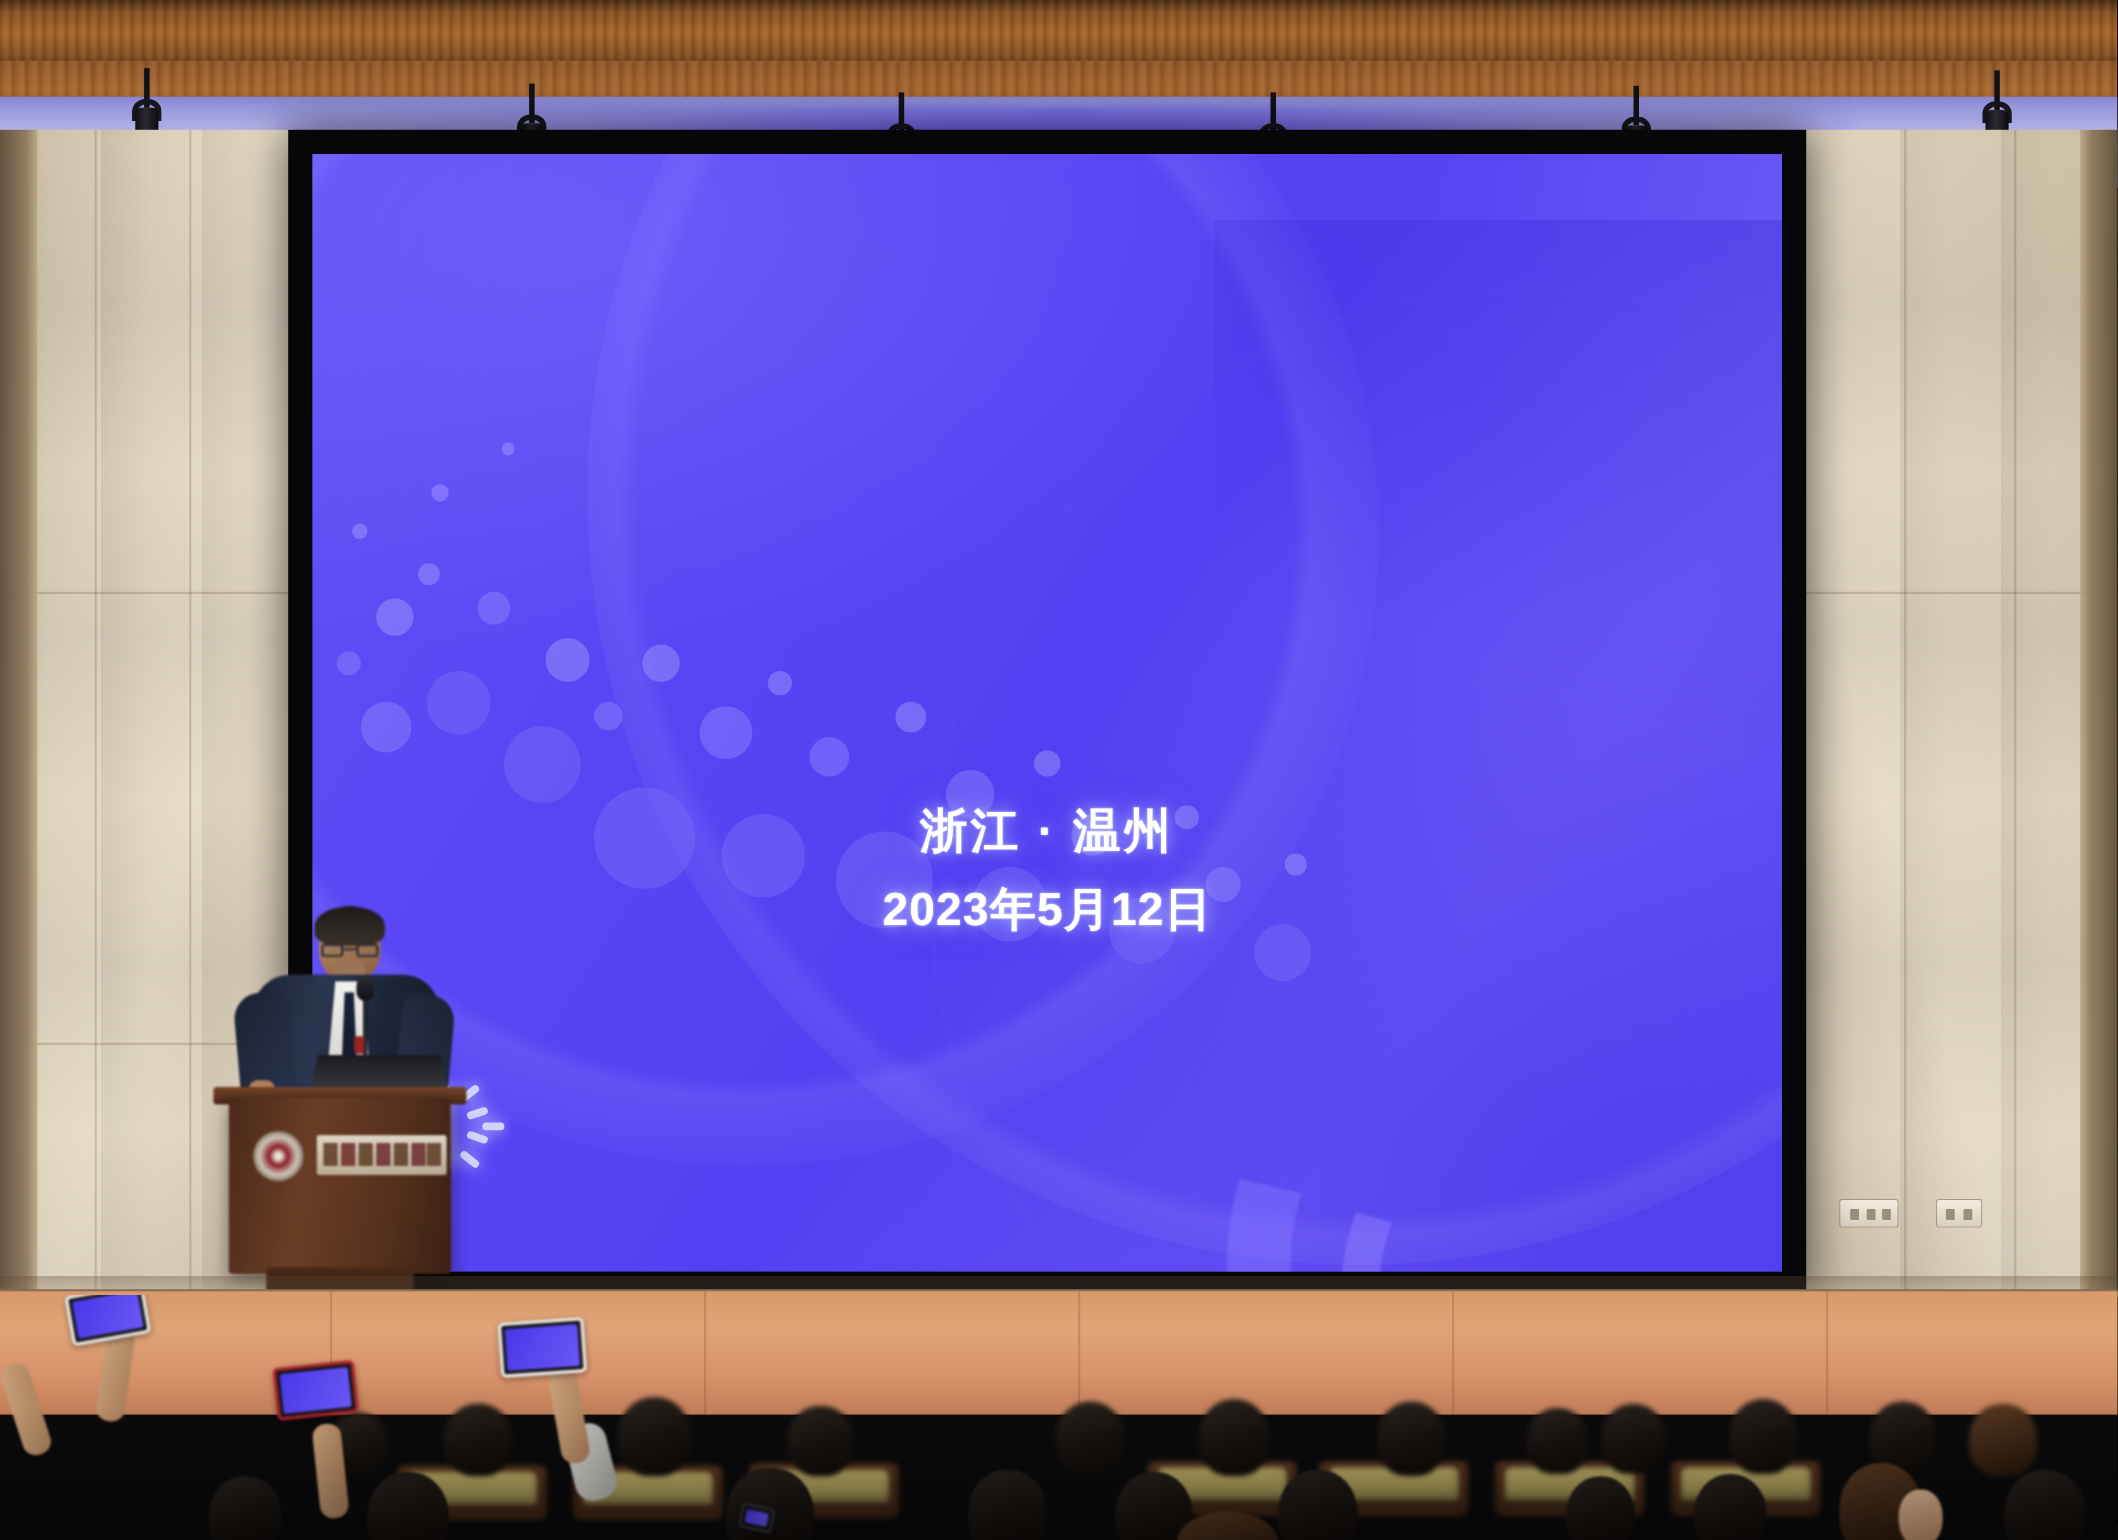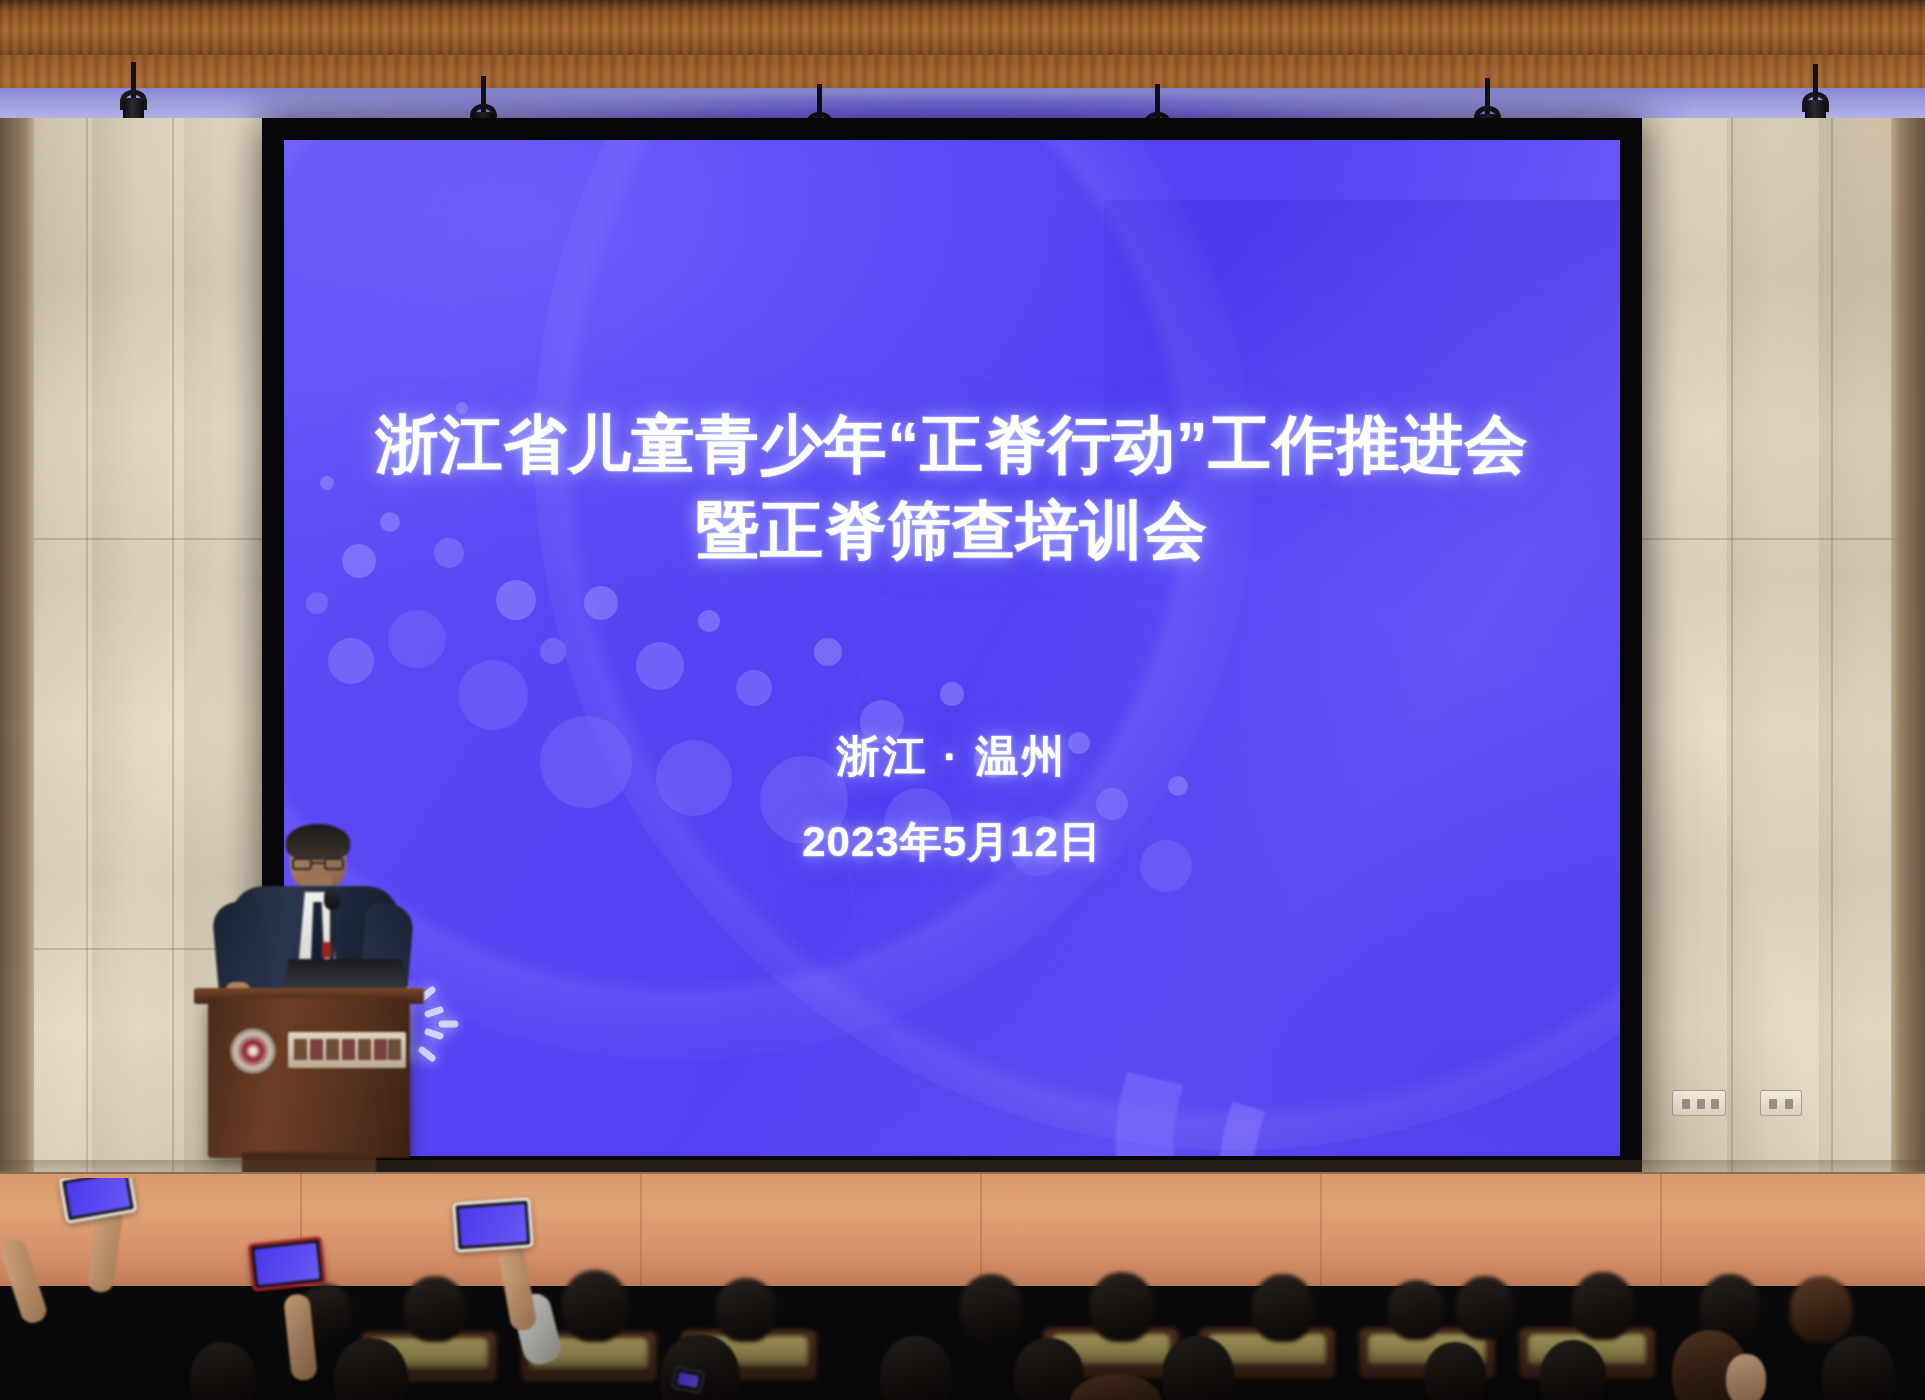--- a/index.html
+++ b/index.html
@@ -146,21 +146,21 @@
     text-shadow:0 0 2px rgba(255,255,255,.9),0 0 16px rgba(200,215,255,.75),0 0 34px rgba(140,160,255,.55);
     font-family:"Liberation Sans","DejaVu Sans",sans-serif;
     padding:0 30px;
   }
   .scr-title .l2{display:block;}
   .scr-sub{
     position:absolute;left:0;right:0;top:584px;text-align:center;color:#fff;
     font-size:43px;line-height:1.5;font-weight:700;letter-spacing:3px;
     text-shadow:0 0 2px rgba(255,255,255,.9),0 0 14px rgba(200,215,255,.7),0 0 30px rgba(140,160,255,.5);
   }
-  .scr-sub .dt{display:block;font-size:42px;letter-spacing:1px;margin-top:21px;}
+  .scr-sub .dt{display:block;font-size:42px;letter-spacing:1px;margin-top:6px;}
 
   
   .vol-icon{position:absolute;left:72px;top:838px;width:108px;height:94px;}
 
   
   .stage-floor{
     position:absolute;left:0;top:1174px;width:1925px;height:112px;
     background:linear-gradient(180deg,#d99a6a 0%,#e0a477 30%,#d6916a 70%,#c07d58 100%);
   }
   .stage-floor .seam{position:absolute;top:0;width:2px;height:112px;background:rgba(120,70,45,.25);}
@@ -430,24 +430,20 @@
       <div class="bub dk" style="left:856px;top:700px;width:52px;height:52px;"></div>
       <div class="bub lt" style="left:108px;top:300px;width:16px;height:16px;"></div>
       <div class="bub lt" style="left:172px;top:262px;width:12px;height:12px;"></div>
       <div class="bub lt" style="left:36px;top:336px;width:14px;height:14px;"></div>
 
       <div class="ribbon">
         <div class="r1"></div>
         <div class="r2"></div>
       </div>
 
-      <div class="scr-title">
-        <span>浙江省儿童青少年“正脊行动”工作推进会</span>
-        <span class="l2">暨正脊筛查培训会</span>
-      </div>
       <div class="scr-sub">
         <span>浙江 · 温州</span>
         <span class="dt">2023年5月12日</span>
       </div>
 
       <div class="vol-icon">
         <svg viewBox="0 0 108 94" width="108" height="94" aria-hidden="true">
           <g fill="none" stroke="#cdd4ff" stroke-width="7" stroke-linecap="round" stroke-linejoin="round" style="filter:drop-shadow(0 0 7px rgba(200,212,255,.95));">
             <path d="M8 36 H24 L50 12 V82 L24 58 H8 Z" fill="#a8b4ff" fill-opacity=".55"></path>
             <path d="M66 20 L76 12"></path>

